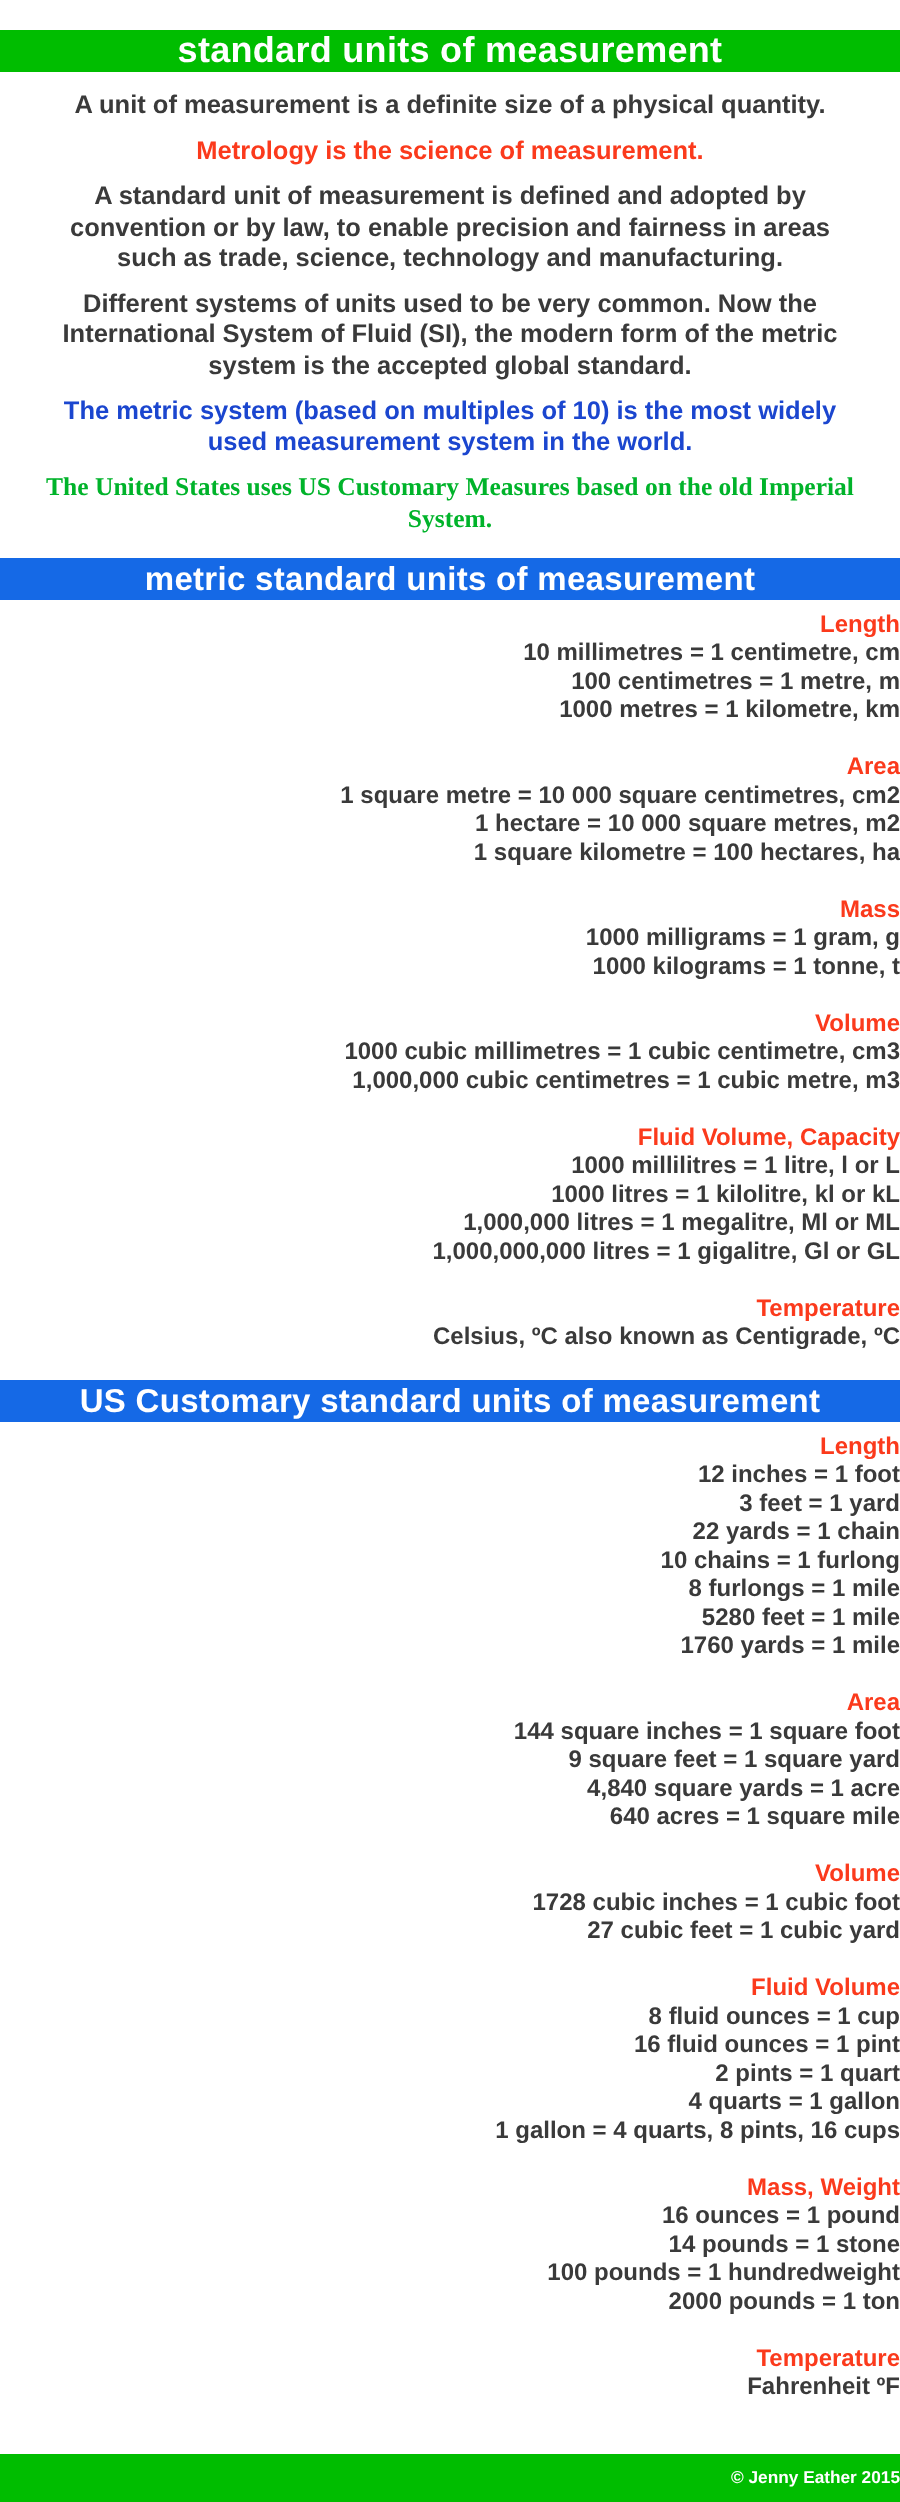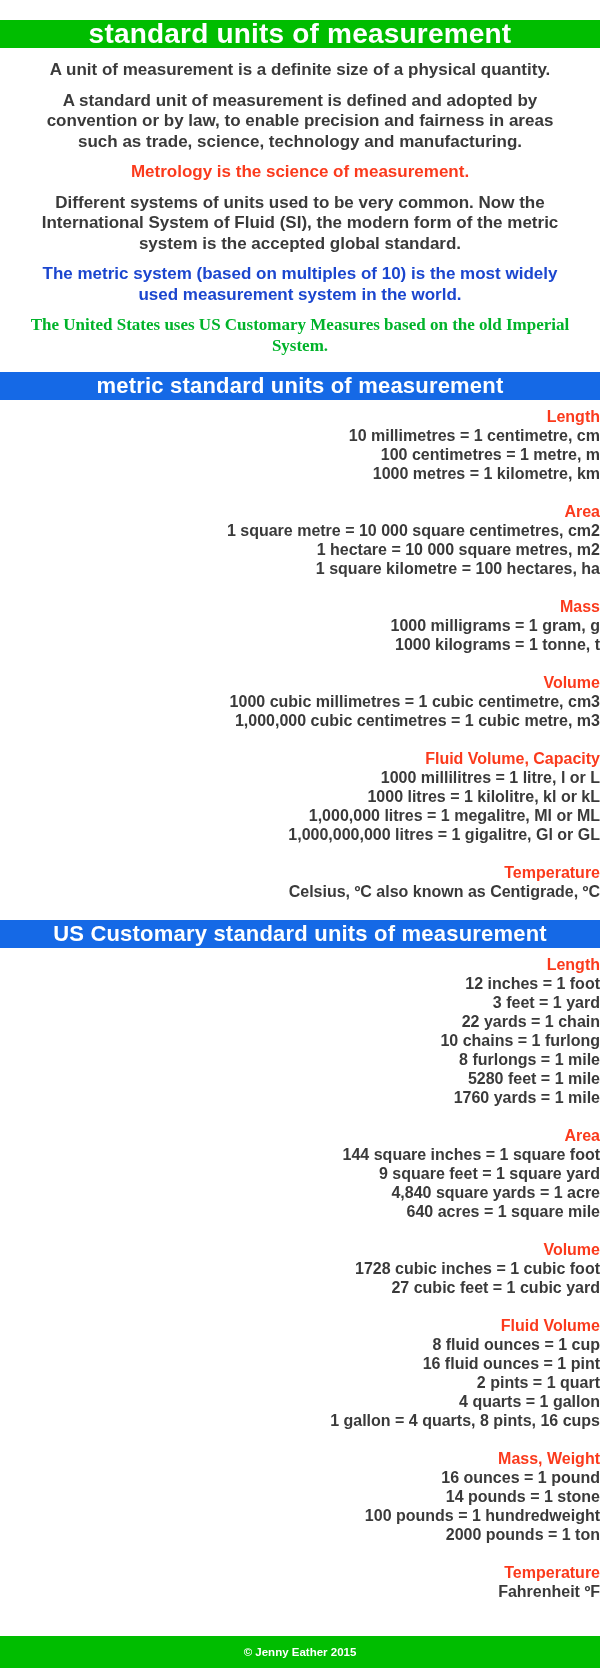--- a/index.html
+++ b/index.html
@@ -6,54 +6,54 @@
   .poster {
     width: 600px; height: 1668px; position: relative; overflow: hidden;
     background: #ffffff;
     font-family: "Liberation Sans", sans-serif;
     font-weight: bold;
   }
   .banner {
     height: 28px; line-height: 28px; text-align: center; color: #ffffff;
     font-weight: bold; letter-spacing: 0.2px;
   }
-  .banner-green { background: var(--green, #00bd00); margin-top: 20px; font-size: 28px; }
+  .banner-green { background: var(--green, #00bd00); margin-top: 20px; font-size: 24px; }
   .banner-blue  { background: var(--blue-banner, #1569e6); font-size: 22px; }
 
   .intro { padding: 2px 28px 6px; }
   .intro-p { margin: 10px 0; text-align: center; font-size: 17px; line-height: 20.5px; }
   .c-dark  { color: var(--dark, #3a3a3a); }
   .c-red   { color: var(--red, #fb3a1c); }
   .c-blue  { color: var(--blue-text, #1b46cf); }
   .c-green { color: var(--green-text, #00b32a); font-family: Liberation Serif, serif; }
 
   .sections { padding-top: 7px; }
   .section { text-align: right; margin-bottom: 19px; }
   .section-heading { color: var(--red, #fb3a1c); font-size: 16px; line-height: 19px; }
   .section-line    { color: var(--dark, #3a3a3a); font-size: 16px; line-height: 19px; }
 
   .footer {
     position: absolute; left: 0; bottom: 0; width: 100%; height: 32px;
     line-height: 32px; background: var(--green, #00bd00); color: #ffffff;
-    text-align: center; font-size: 11.5px;
+    text-align: right; font-size: 11.5px;
   }
 </style>
 </head>
 <body>
 
 <div class="poster">
 
   <div class="banner banner-green">
     <span>standard units of measurement</span>
   </div>
 
   <div class="intro">
       <p class="intro-p c-dark">A unit of measurement is a definite size of a physical quantity.</p>
+      <p class="intro-p c-red">Metrology is the science of measurement.</p>
       <p class="intro-p c-dark">A standard unit of measurement is defined and adopted by convention or by law, to enable precision and fairness in areas such as trade, science, technology and manufacturing.</p>
-      <p class="intro-p c-red">Metrology is the science of measurement.</p>
       <p class="intro-p c-dark">Different systems of units used to be very common. Now the International System of Fluid (SI), the modern form of the metric system is the accepted global standard.</p>
       <p class="intro-p c-blue">The metric system (based on multiples of 10) is the most widely used measurement system in the world.</p>
       <p class="intro-p c-green">The United States uses US Customary Measures based on the old Imperial System.</p>
     </div>
 
   <div class="banner banner-blue">
     <span>metric standard units of measurement</span>
   </div>
 
   <div class="sections">

